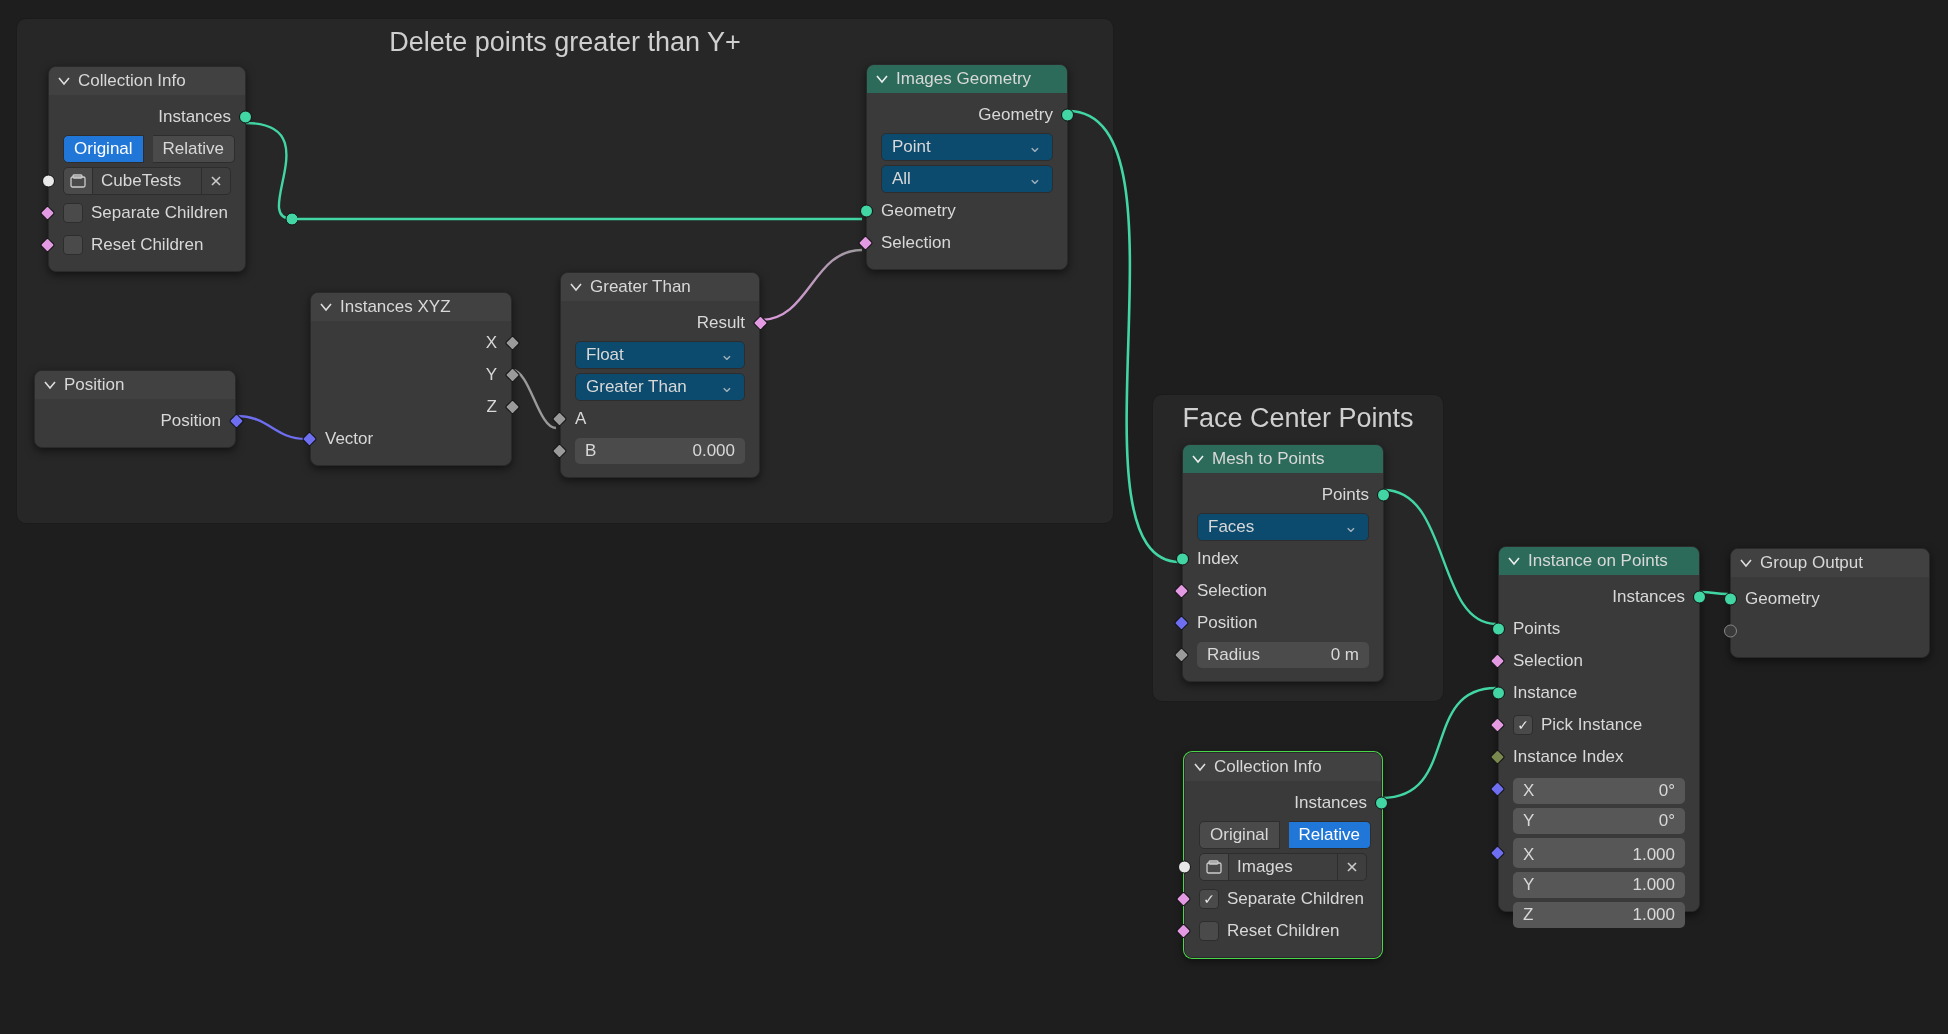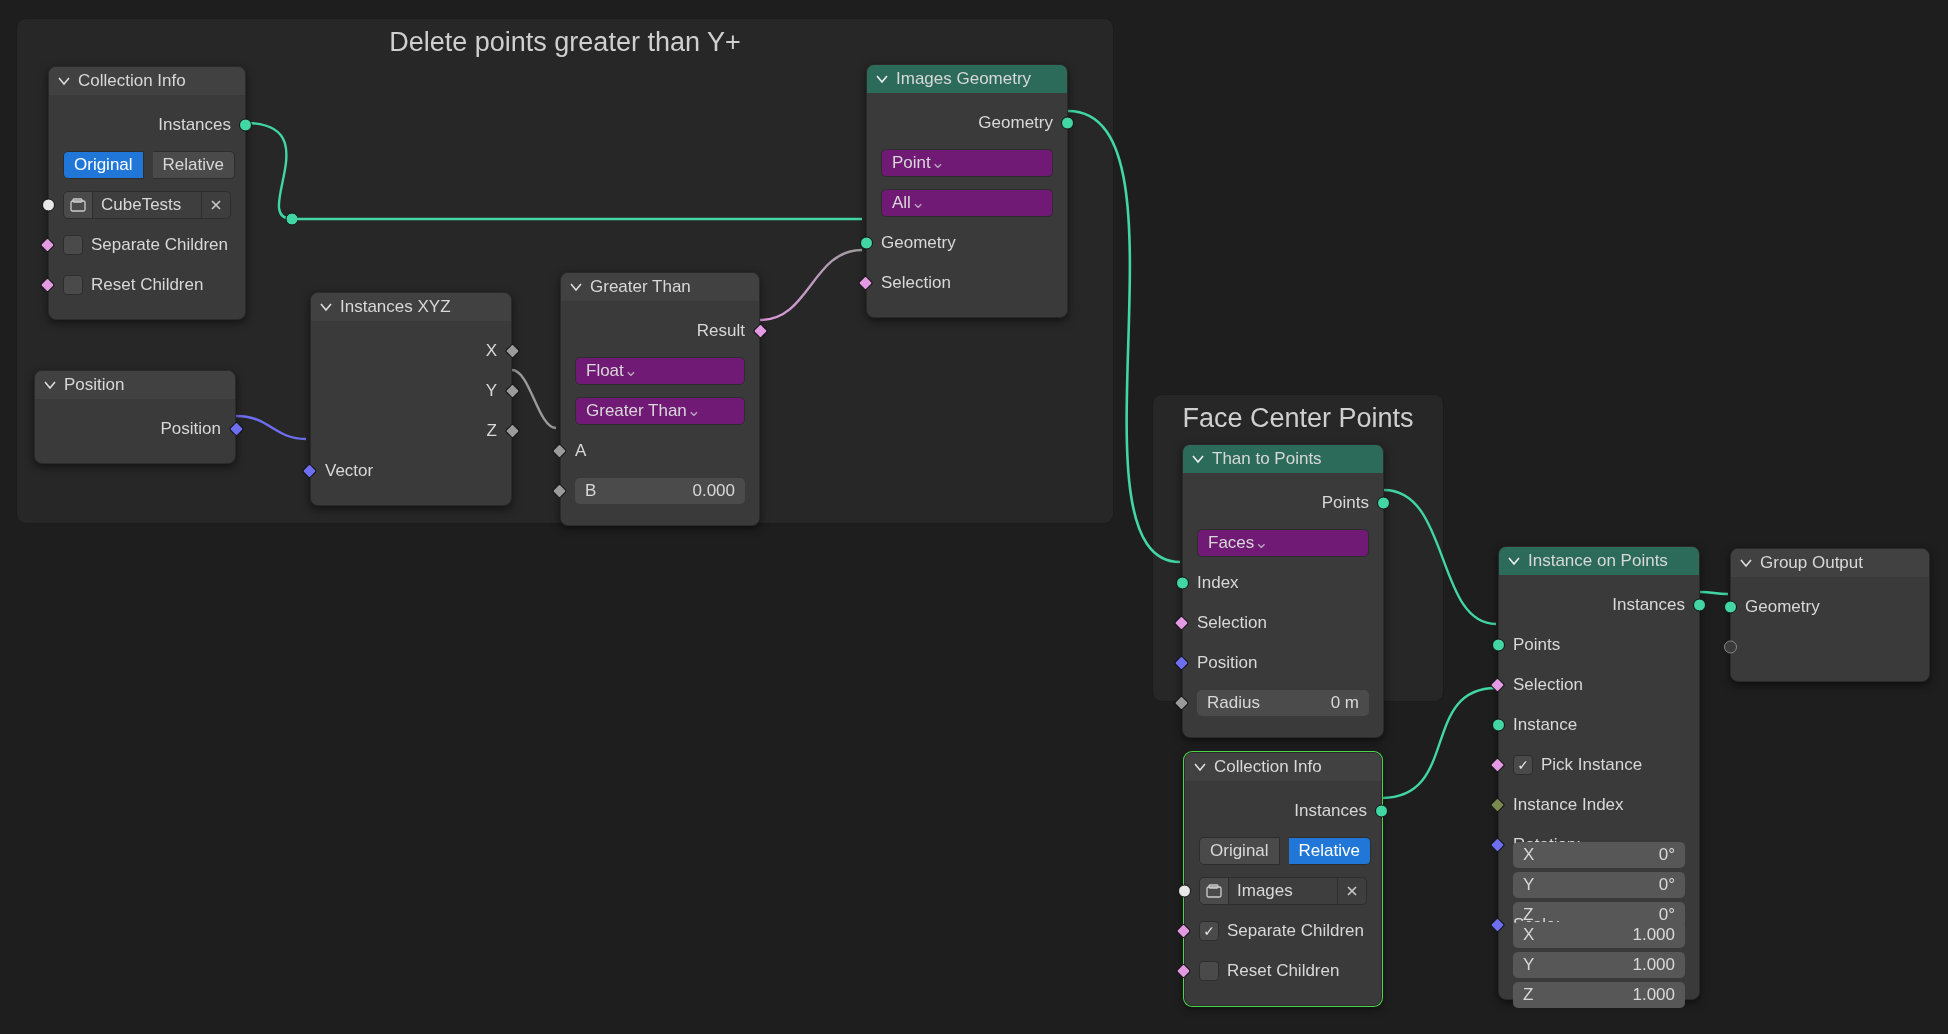--- a/index.html
+++ b/index.html
@@ -30,25 +30,25 @@
   svg.links{position:absolute;inset:0;pointer-events:none;z-index:3}
   .frame{position:absolute;background:rgba(48,48,48,.55);border:1px solid var(--frame-bd);border-radius:10px;}
   .frame-title{position:absolute;left:50%;transform:translateX(-50%);top:8px;font-size:27px;color:#cfcfcf;white-space:nowrap}
   .node{position:absolute;background:var(--node);border:1px solid var(--node-bd);border-radius:8px;box-shadow:0 3px 8px rgba(0,0,0,.55);z-index:5;}
   .node.green{box-shadow:0 0 0 1px var(--green-outline),0 3px 8px rgba(0,0,0,.55)}
   .node-head{display:flex;align-items:center;gap:8px;height:28px;padding:0 9px;border-radius:7px 7px 0 0;background:var(--node-head);font-size:17px}
   .node-head.teal{background:var(--node-head-teal)}
   .chev{width:12px;height:12px;display:inline-block}
   .chev svg{display:block}
   .body{padding:2px 0 6px 0}
-  .row{position:relative;height:var(--row-h);line-height:var(--row-h);padding:0 14px;margin:16px 0;display:flex;align-items:center;font-size:17px;color:var(--text)}
+  .row{position:relative;height:var(--row-h);line-height:var(--row-h);padding:0 14px;margin:8px 0;display:flex;align-items:center;font-size:17px;color:var(--text)}
   .row.right{justify-content:flex-end}
   .row .lbl{white-space:nowrap}
   .field,.sel,.num,.btn{height:26px;line-height:26px;border-radius:5px;background:var(--field);padding:0 10px;font-size:17px;color:var(--text);flex:1;display:flex;align-items:center}
-  .sel{justify-content:flex-start;background:#701a75;border:1px solid #2d2d2d}
+  .sel{justify-content:space-between;background:#0c4a6e;border:1px solid #2d2d2d}
   .sel .ar{opacity:.7}
   .num{justify-content:space-between;background:#4b4b4b}
   .btngrp{display:flex;gap:9px;width:100%}
   .btngrp .btn{background:#4a4a4a;border-radius:0;justify-content:center;border:1px solid #2d2d2d}
   .btngrp .btn:first-child{border-radius:5px 0 0 5px}
   .btngrp .btn:last-child{border-radius:0 5px 5px 0;border-left:none}
   .btngrp .btn.active{background:var(--blue);color:#fff}
   .collrow{display:flex;gap:0;width:100%}
   .collrow .ico{width:28px;height:26px;background:#4a4a4a;border-radius:5px 0 0 5px;display:flex;align-items:center;justify-content:center;border:1px solid #2d2d2d}
   .collrow .name{flex:1;height:26px;line-height:26px;background:#3e3e3e;padding:0 8px;border:1px solid #2d2d2d;border-left:none}
@@ -253,21 +253,21 @@
   </div>
 </div>
 
 <div class="node" id="n-m2p" style="left:1182px;top:444px;width:200px">
   <div class="node-head teal">
         <span class="chev">
           <svg viewBox="0 0 12 12">
             <path d="M1 3l5 6 5-6" fill="none" stroke="#eee" stroke-width="1.6"></path>
           </svg>
         </span>
-    <span>Than to Points</span>
+    <span>Mesh to Points</span>
       </div>
   <div class="body">
     <div class="row right">
           <span class="lbl">Points</span>
           <span class="sock right c-teal"></span>
         </div>
     <div class="row">
           <div class="sel">
             <span>Faces</span>
             <span class="ar">⌄</span>

